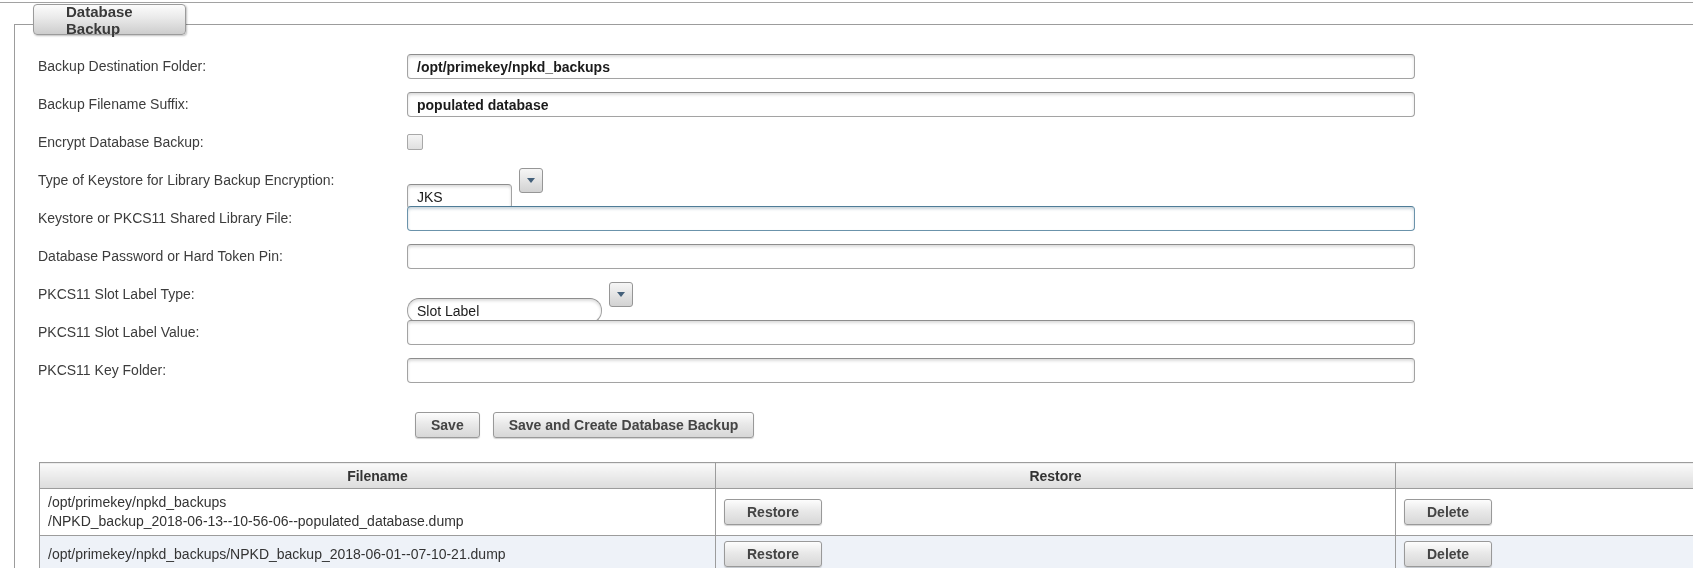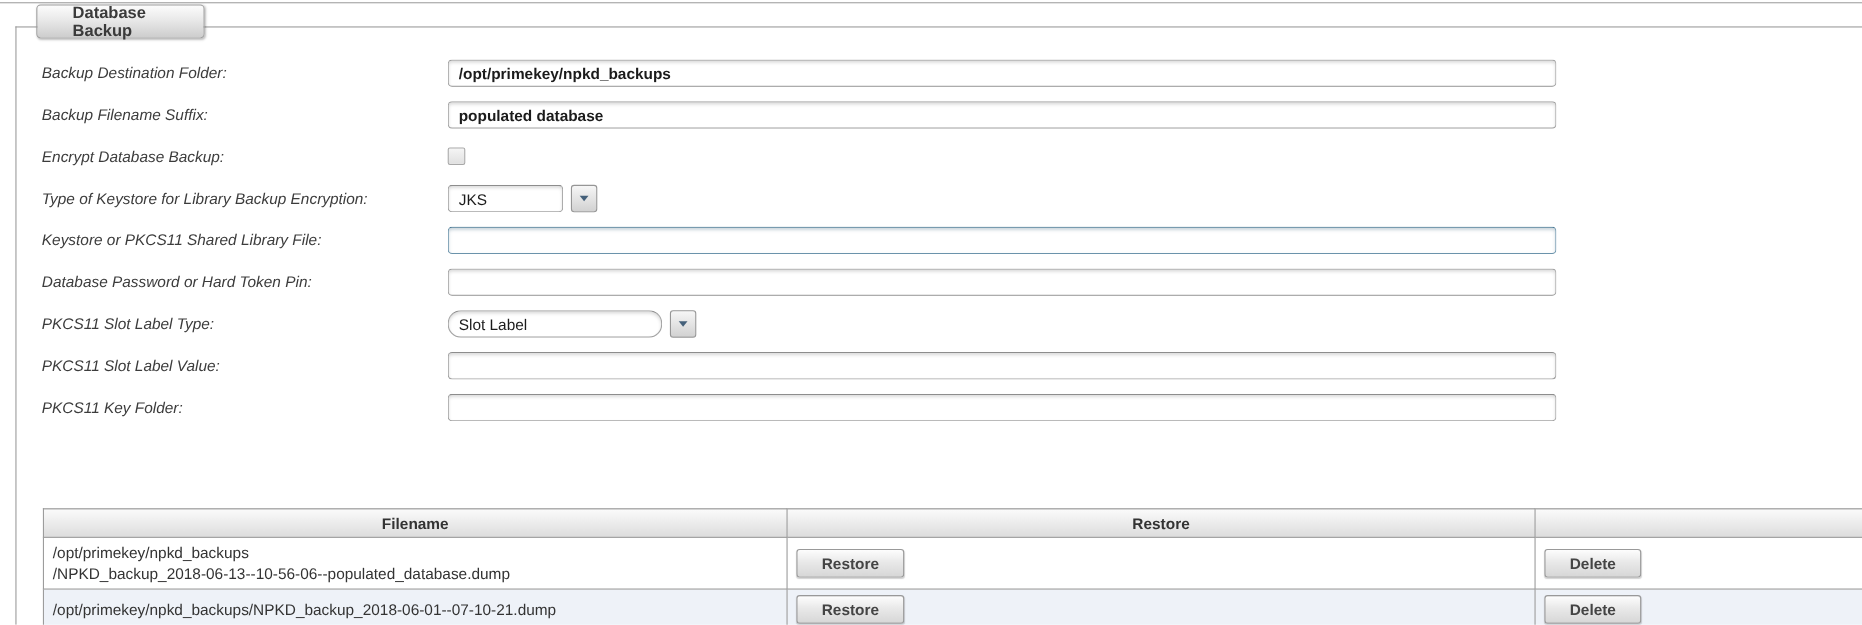--- a/index.html
+++ b/index.html
@@ -15,31 +15,31 @@
 
   .panel-tab { position: absolute; top: 4px; left: 33px; width: 153px; height: 31px;
     background: linear-gradient(#fcfcfc, #e9e9e9 45%, #cdcdcd);
     border: 1px solid #9b9b9b; border-radius: 4px;
     box-shadow: 1px 1px 2px rgba(0,0,0,0.25);
     display: flex; align-items: center; justify-content: center;
     font-size: 15px; font-weight: bold; color: #3a3a3a; z-index: 3; padding-left: 32px; }
 
   .form-row { position: absolute; left: 0; height: 25px; }
   .field-label { position: absolute; left: 38px; width: 362px; font-size: 14px;
-    line-height: 25px; color: #3c3c3c; white-space: nowrap; font-style: italic; }
+    line-height: 25px; color: #3c3c3c; white-space: nowrap; }
 
   .text-input { position: absolute; left: 407px; width: 1008px; height: 25px;
     border: 1px solid #a3a3a3; border-top-color: #8d8d8d; border-radius: 4px;
     background: #ffffff; box-shadow: inset 0 2px 3px rgba(0,0,0,0.14);
     padding: 0 9px; font-family: "Liberation Sans", sans-serif;
     font-size: 14px; font-weight: bold; color: #1b1b1b; outline: none; }
   .text-input.focus-highlight { border: 1px solid #6b93ab; border-top-color: #4f7c97;
     box-shadow: inset 0 2px 3px rgba(60,100,125,0.28); }
 
-  .combo-input { width: 105px; font-weight: normal; color: #1b1b1b; }
+  .combo-input { width: 105px; font-weight: normal; color: #1b1b1b; margin-top: 16px; }
   .combo-input.wide { width: 195px; }
   .combo-btn { position: absolute; width: 24px; height: 25px;
     background: linear-gradient(#f6f6f6, #d2d2d2);
     border: 1px solid #969696; border-radius: 3px; cursor: pointer;
     display: flex; align-items: center; justify-content: center; }
   .combo-arrow { width: 0; height: 0; border-left: 4px solid transparent;
     border-right: 4px solid transparent; border-top: 5px solid #44607a; }
 
   .checkbox-box { position: absolute; left: 407px; width: 16px; height: 16px;
     background: linear-gradient(#f5f5f5, #e0e0e0); border: 1px solid #a8a8a8;
@@ -122,20 +122,24 @@
   <div class="form-row" style="top:320px">
     <span class="field-label">PKCS11 Slot Label Value:</span>
     <input type="text" class="text-input" style="top: 0px;" value="">
   </div>
 
   <div class="form-row" style="top:358px">
     <span class="field-label">PKCS11 Key Folder:</span>
     <input type="text" class="text-input" style="top: 0px;" value="">
   </div>
 
+  <div class="actions">
+    <button class="btn">Save</button>
+    <button class="btn">Save and Create Database Backup</button>
+  </div>
 
   <table class="backup-table">
     <colgroup>
       <col class="col-filename">
         <col class="col-restore">
         <col class="col-delete">
     </colgroup>
     <thead>
       <tr>
         <th>Filename</th>

